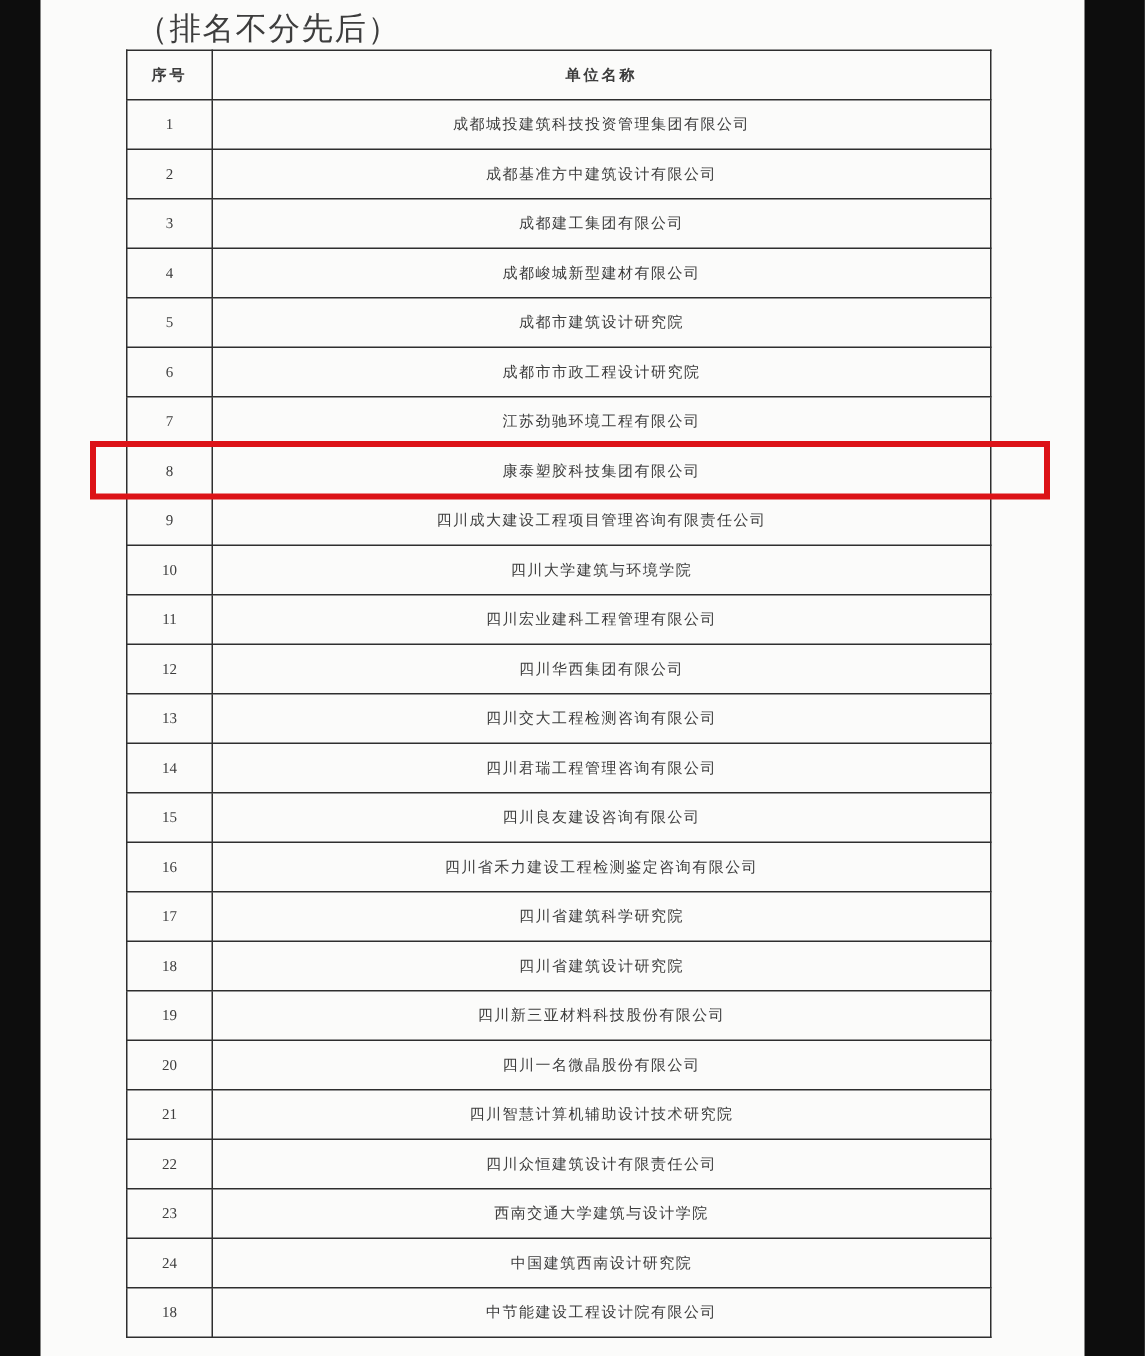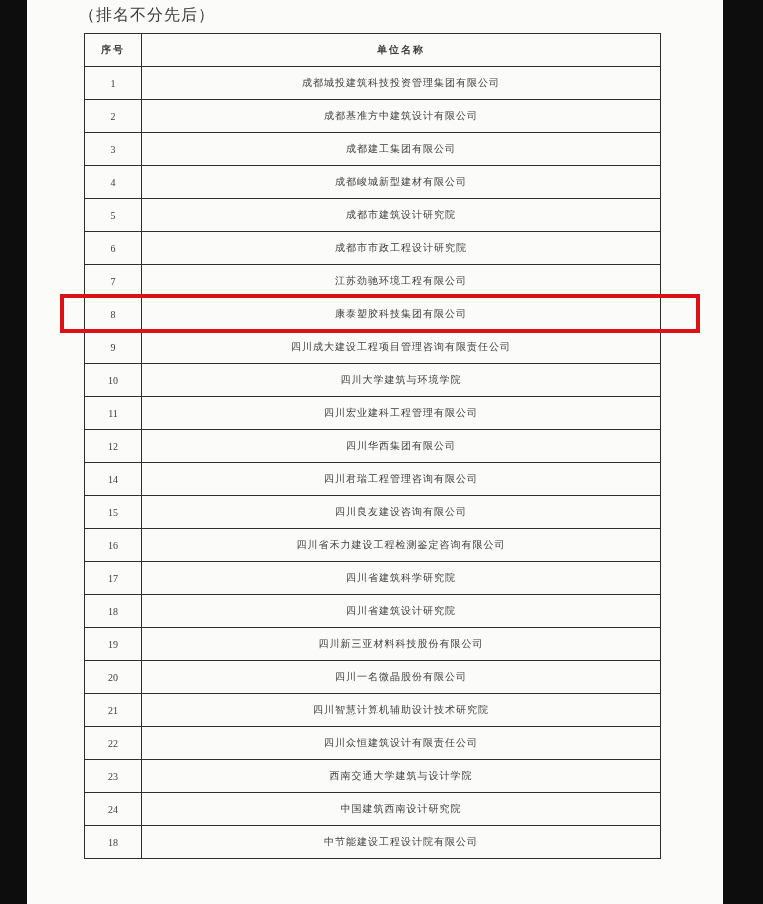--- a/index.html
+++ b/index.html
@@ -16,23 +16,23 @@
   }
   .page {
     position: absolute;
     left: 27px;
     top: 0;
     width: 696px;
     height: 904px;
   }
   .caption {
     position: absolute;
-    left: 52px;
+    left: 64px;
     top: 5px;
-    font-size: 16px;
+    font-size: 21px;
     letter-spacing: 1px;
     white-space: nowrap;
   }
   table.company-table {
     position: absolute;
     left: 57px;
     top: 33px;
     width: 574px;
     border-collapse: collapse;
     table-layout: fixed;
@@ -122,20 +122,24 @@
           </tr>
           <tr>
             <td class="col-no" style="border: 1px solid rgb(46, 46, 46); margin-left: 18px;">11</td>
             <td class="col-name" style="border: 1px solid rgb(46, 46, 46);">四川宏业建科工程管理有限公司</td>
           </tr>
           <tr>
             <td class="col-no" style="border: 1px solid rgb(46, 46, 46);">12</td>
             <td class="col-name" style="border: 1px solid rgb(46, 46, 46);">四川华西集团有限公司</td>
           </tr>
           <tr>
+            <td class="col-no" style="border: 1px solid rgb(46, 46, 46);">13</td>
+            <td class="col-name" style="border: 1px solid rgb(46, 46, 46);">四川交大工程检测咨询有限公司</td>
+          </tr>
+          <tr>
             <td class="col-no" style="border: 1px solid rgb(46, 46, 46);">14</td>
             <td class="col-name" style="border: 1px solid rgb(46, 46, 46);">四川君瑞工程管理咨询有限公司</td>
           </tr>
           <tr>
             <td class="col-no" style="border: 1px solid rgb(46, 46, 46); font-family: Liberation Serif, serif;">15</td>
             <td class="col-name" style="border: 1px solid rgb(46, 46, 46);">四川良友建设咨询有限公司</td>
           </tr>
           <tr>
             <td class="col-no" style="border: 1px solid rgb(46, 46, 46); font-family: Liberation Serif, serif;">16</td>
             <td class="col-name" style="border: 1px solid rgb(46, 46, 46);">四川省禾力建设工程检测鉴定咨询有限公司</td>

